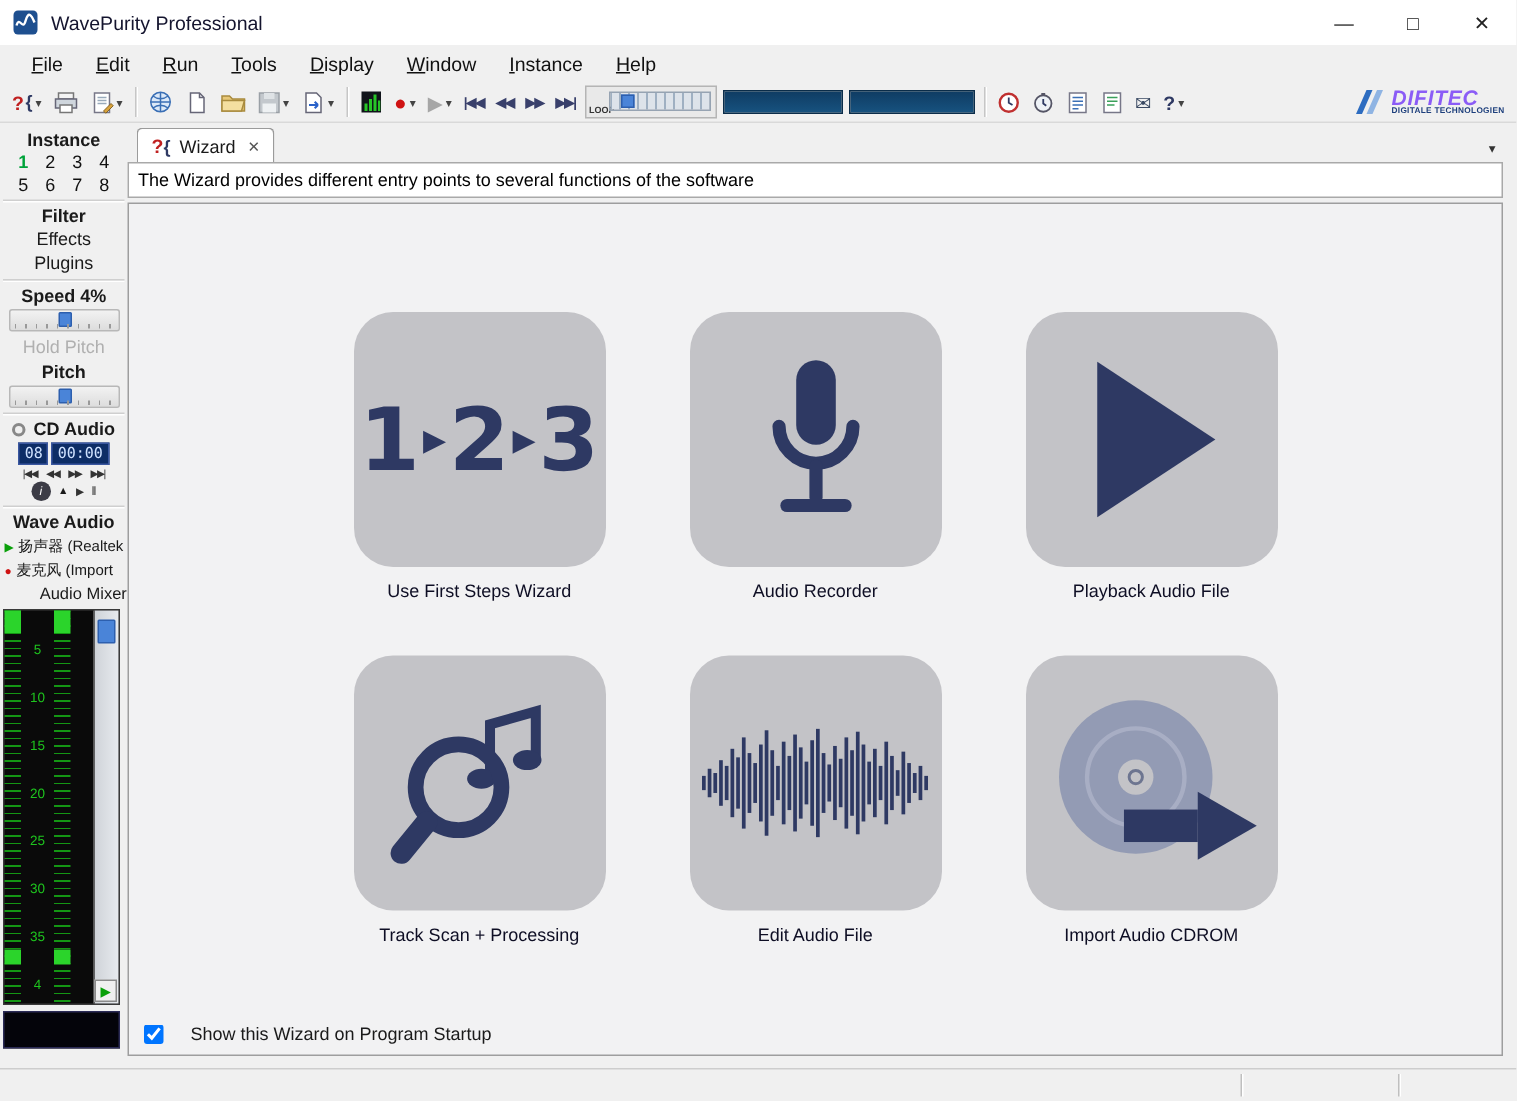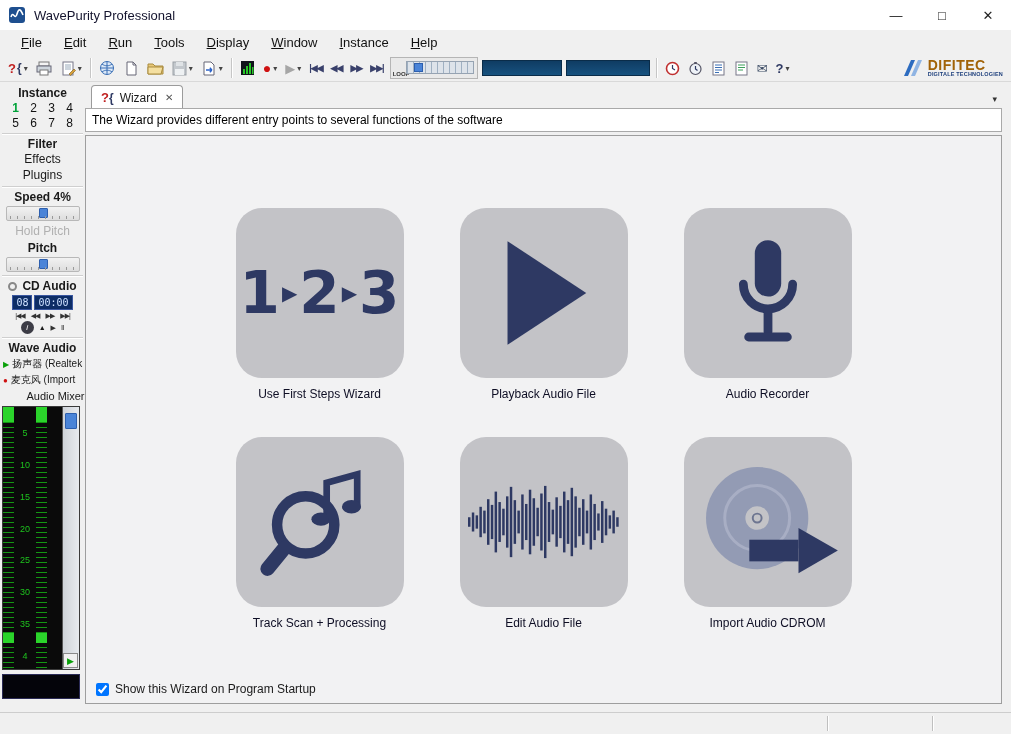--- a/index.html
+++ b/index.html
@@ -31,21 +31,21 @@
   .skip { color:#39406b; font-weight:bold; font-size:9px; letter-spacing:-1px; }
   .loop-ctl { position:relative; width:88px; height:22px; border:1px solid #b5b5b5; background:#e9e9e9; margin:0 2px; }
   .loop-label { position:absolute; left:2px; bottom:1px; font-size:6px; font-weight:bold; color:#333; }
   .loop-slider { position:absolute; left:15px; top:3px; right:3px; height:13px; background:repeating-linear-gradient(90deg,#9fb0c2 0 1px,#dde3ea 1px 6px); border:1px solid #96a3b2; }
   .loop-thumb { position:absolute; left:7px; top:1px; width:9px; height:9px; background:#4a84d8; border:1px solid #2d5fae; }
   .pbar { width:80px; height:16px; background:linear-gradient(#0f3c63,#17527f); border:1px solid #0a2c49; margin:0 2px; }
   .mail-glyph { font-size:13px; color:#3a4a63; }
   .help-q { color:#2e3963; font-weight:bold; font-size:13px; }
   .brand { display:flex; gap:4px; align-items:center; margin-left:auto; margin-right:4px; }
   .brand-col { display:flex; flex-direction:column; line-height:1; }
-  .brand-name { font-size:14px; font-weight:bold; color:#a16207; letter-spacing:.5px; }
+  .brand-name { font-size:14px; font-weight:bold; font-style:italic; color:#8b5cf6; letter-spacing:.5px; }
   .brand-tag { font-size:5.5px; font-weight:bold; color:#1d3f7c; letter-spacing:.2px; }
 
   
   .body-row { flex:1; display:flex; min-height:0; }
 
   
   .sidebar { width:85px; flex:none; padding-top:2px; font-size:12px; }
   .sb-title { font-weight:bold; font-size:12px; text-align:center; margin-top:2px; }
   .sb-item { font-size:12px; text-align:center; padding:1px 0; }
   .sb-sep { border-top:1px solid #cfcfcf; box-shadow:0 1px 0 #fff; margin:3px 2px; }
@@ -88,21 +88,21 @@
   .tablist-dd { margin-left:auto; margin-right:14px; font-size:9px; color:#333; padding-bottom:4px; }
   .infobar { margin-right:9px; border:1px solid #a9a9a9; background:#fff; font-size:12px; padding:4px 6px; color:#000; }
   .panel { flex:1; margin:3px 9px 8px 0; border:1px solid #9e9e9e; background:#f2f2f3; position:relative; overflow:hidden; }
   .tiles { display:flex; flex-direction:column; gap:36px; align-items:center; margin-top:72px; }
   .tile-row { display:flex; gap:56px; }
   .tile-cell { display:flex; flex-direction:column; align-items:center; width:168px; }
   .tile { width:168px; height:170px; background:#c3c3c7; border-radius:26px; display:flex; align-items:center; justify-content:center; cursor:default; }
   .tile-label { margin-top:9px; text-align:center; font-size:12px; color:#0e0e24; }
   .steps-icon { display:flex; align-items:center; color:#2e3963; font-weight:bold; font-size:58px; font-family:"DejaVu Sans",sans-serif; }
   .step-tri { font-size:20px; margin:0 2px; }
-  .startup { position:absolute; left:10px; bottom:7px; display:flex; align-items:center; gap:6px; font-size:12px; }
+  .startup { position:absolute; left:10px; bottom:7px; display:flex; align-items:center; gap:18px; font-size:12px; }
   .startup input { width:13px; height:13px; }
 
   
   .statusbar { height:22px; flex:none; border-top:1px solid #cdcdcd; background:#f0f0f0; position:relative; }
   .sb-div { position:absolute; top:3px; bottom:3px; width:1px; background:#bfbfbf; box-shadow:1px 0 0 #fff; }
 </style>
 </head>
 <body>
 
 <div class="app">
@@ -375,36 +375,36 @@
                     <span class="step-tri">▶</span>
                     <span>2</span>
                     <span class="step-tri">▶</span>
                     <span>3</span>
                 </div>
               </div>
               <div class="tile-label">Use First Steps Wizard</div>
             </div>
             <div class="tile-cell">
               <div class="tile">
-                <svg width="96" height="112" viewBox="0 0 100 116">
-                  <polygon points="12,4 94,58 12,112" fill="#2e3963"></polygon>
-                </svg>
-              </div>
-              <div class="tile-label">Playback Audio File</div>
-            </div>
-            <div class="tile-cell">
-              <div class="tile">
                 <svg width="88" height="122" viewBox="0 0 100 132">
                   <rect x="35" y="6" width="30" height="64" rx="15" fill="#2e3963"></rect>
                   <path d="M22 56a28 28 0 0 0 56 0" stroke="#2e3963" stroke-width="10" fill="none" stroke-linecap="round"></path>
                   <line x1="50" y1="86" x2="50" y2="110" stroke="#2e3963" stroke-width="10" stroke-linecap="round"></line>
                   <line x1="28" y1="116" x2="72" y2="116" stroke="#2e3963" stroke-width="10" stroke-linecap="round"></line>
                 </svg>
               </div>
               <div class="tile-label">Audio Recorder</div>
+            </div>
+            <div class="tile-cell">
+              <div class="tile">
+                <svg width="96" height="112" viewBox="0 0 100 116">
+                  <polygon points="12,4 94,58 12,112" fill="#2e3963"></polygon>
+                </svg>
+              </div>
+              <div class="tile-label">Playback Audio File</div>
             </div>
           </div>
           <div class="tile-row">
             <div class="tile-cell">
               <div class="tile">
                 <svg width="124" height="124" viewBox="0 0 130 130">
                   <path d="M72 62V24l32-9v34" stroke="#2e3963" stroke-width="7" fill="none"></path>
                   <ellipse cx="66" cy="62" rx="10" ry="7" fill="#2e3963"></ellipse>
                   <ellipse cx="98" cy="49" rx="10" ry="7" fill="#2e3963"></ellipse>
                   <circle cx="50" cy="68" r="30" stroke="#2e3963" stroke-width="11" fill="none"></circle>

